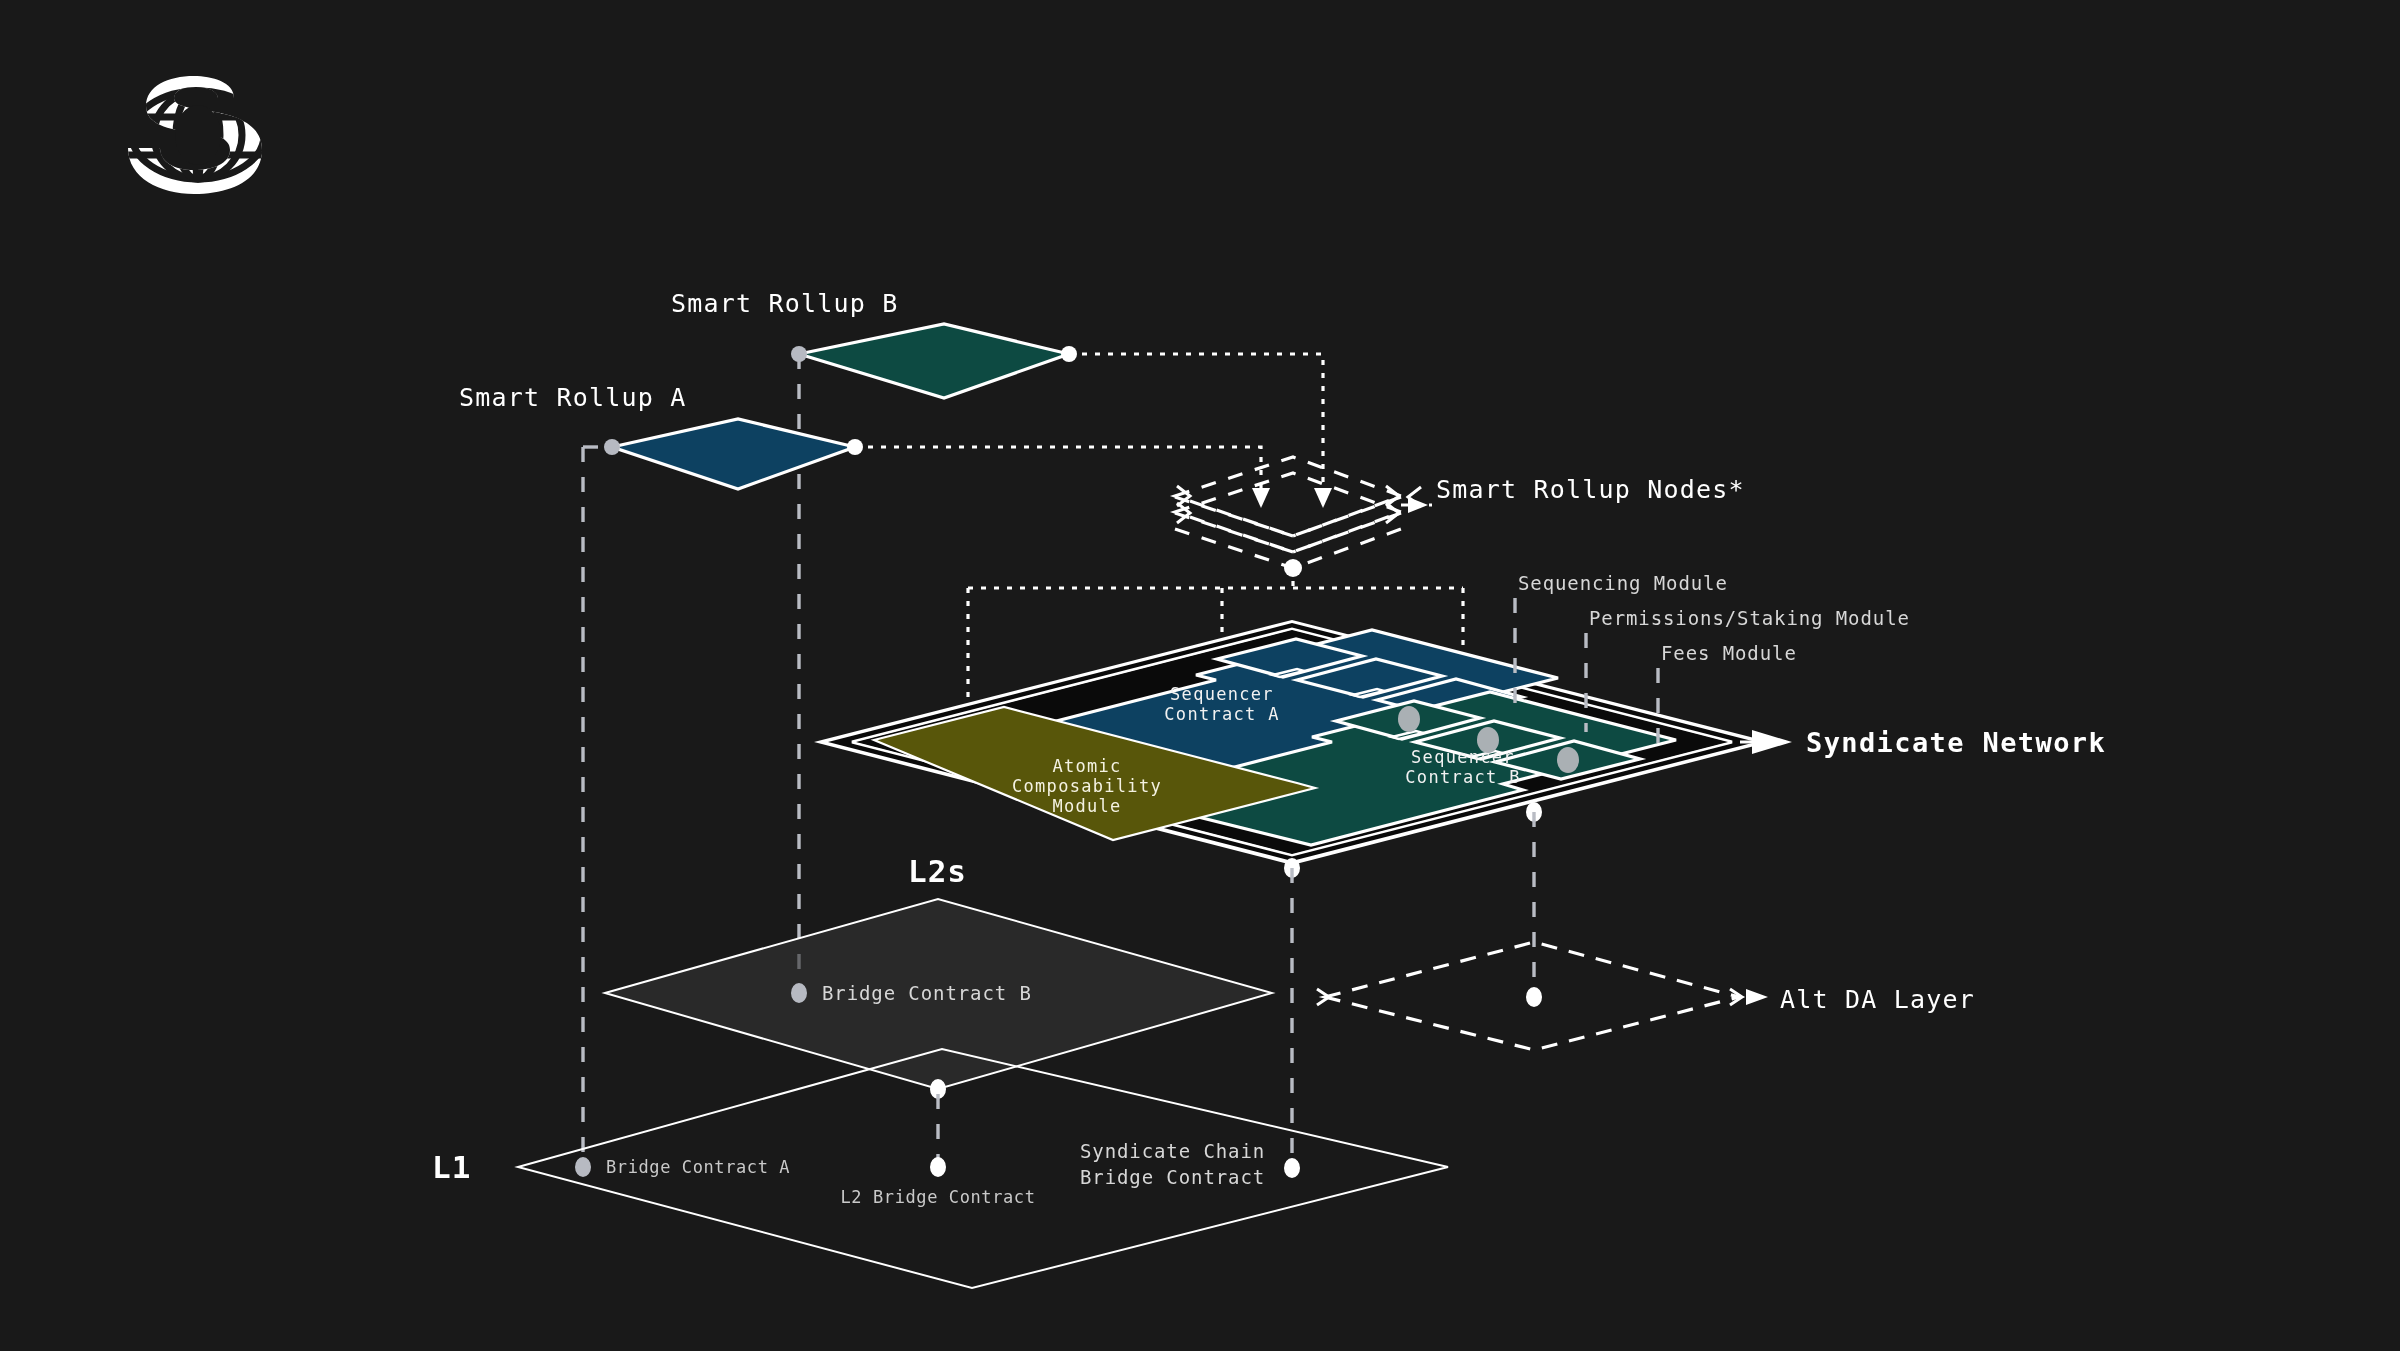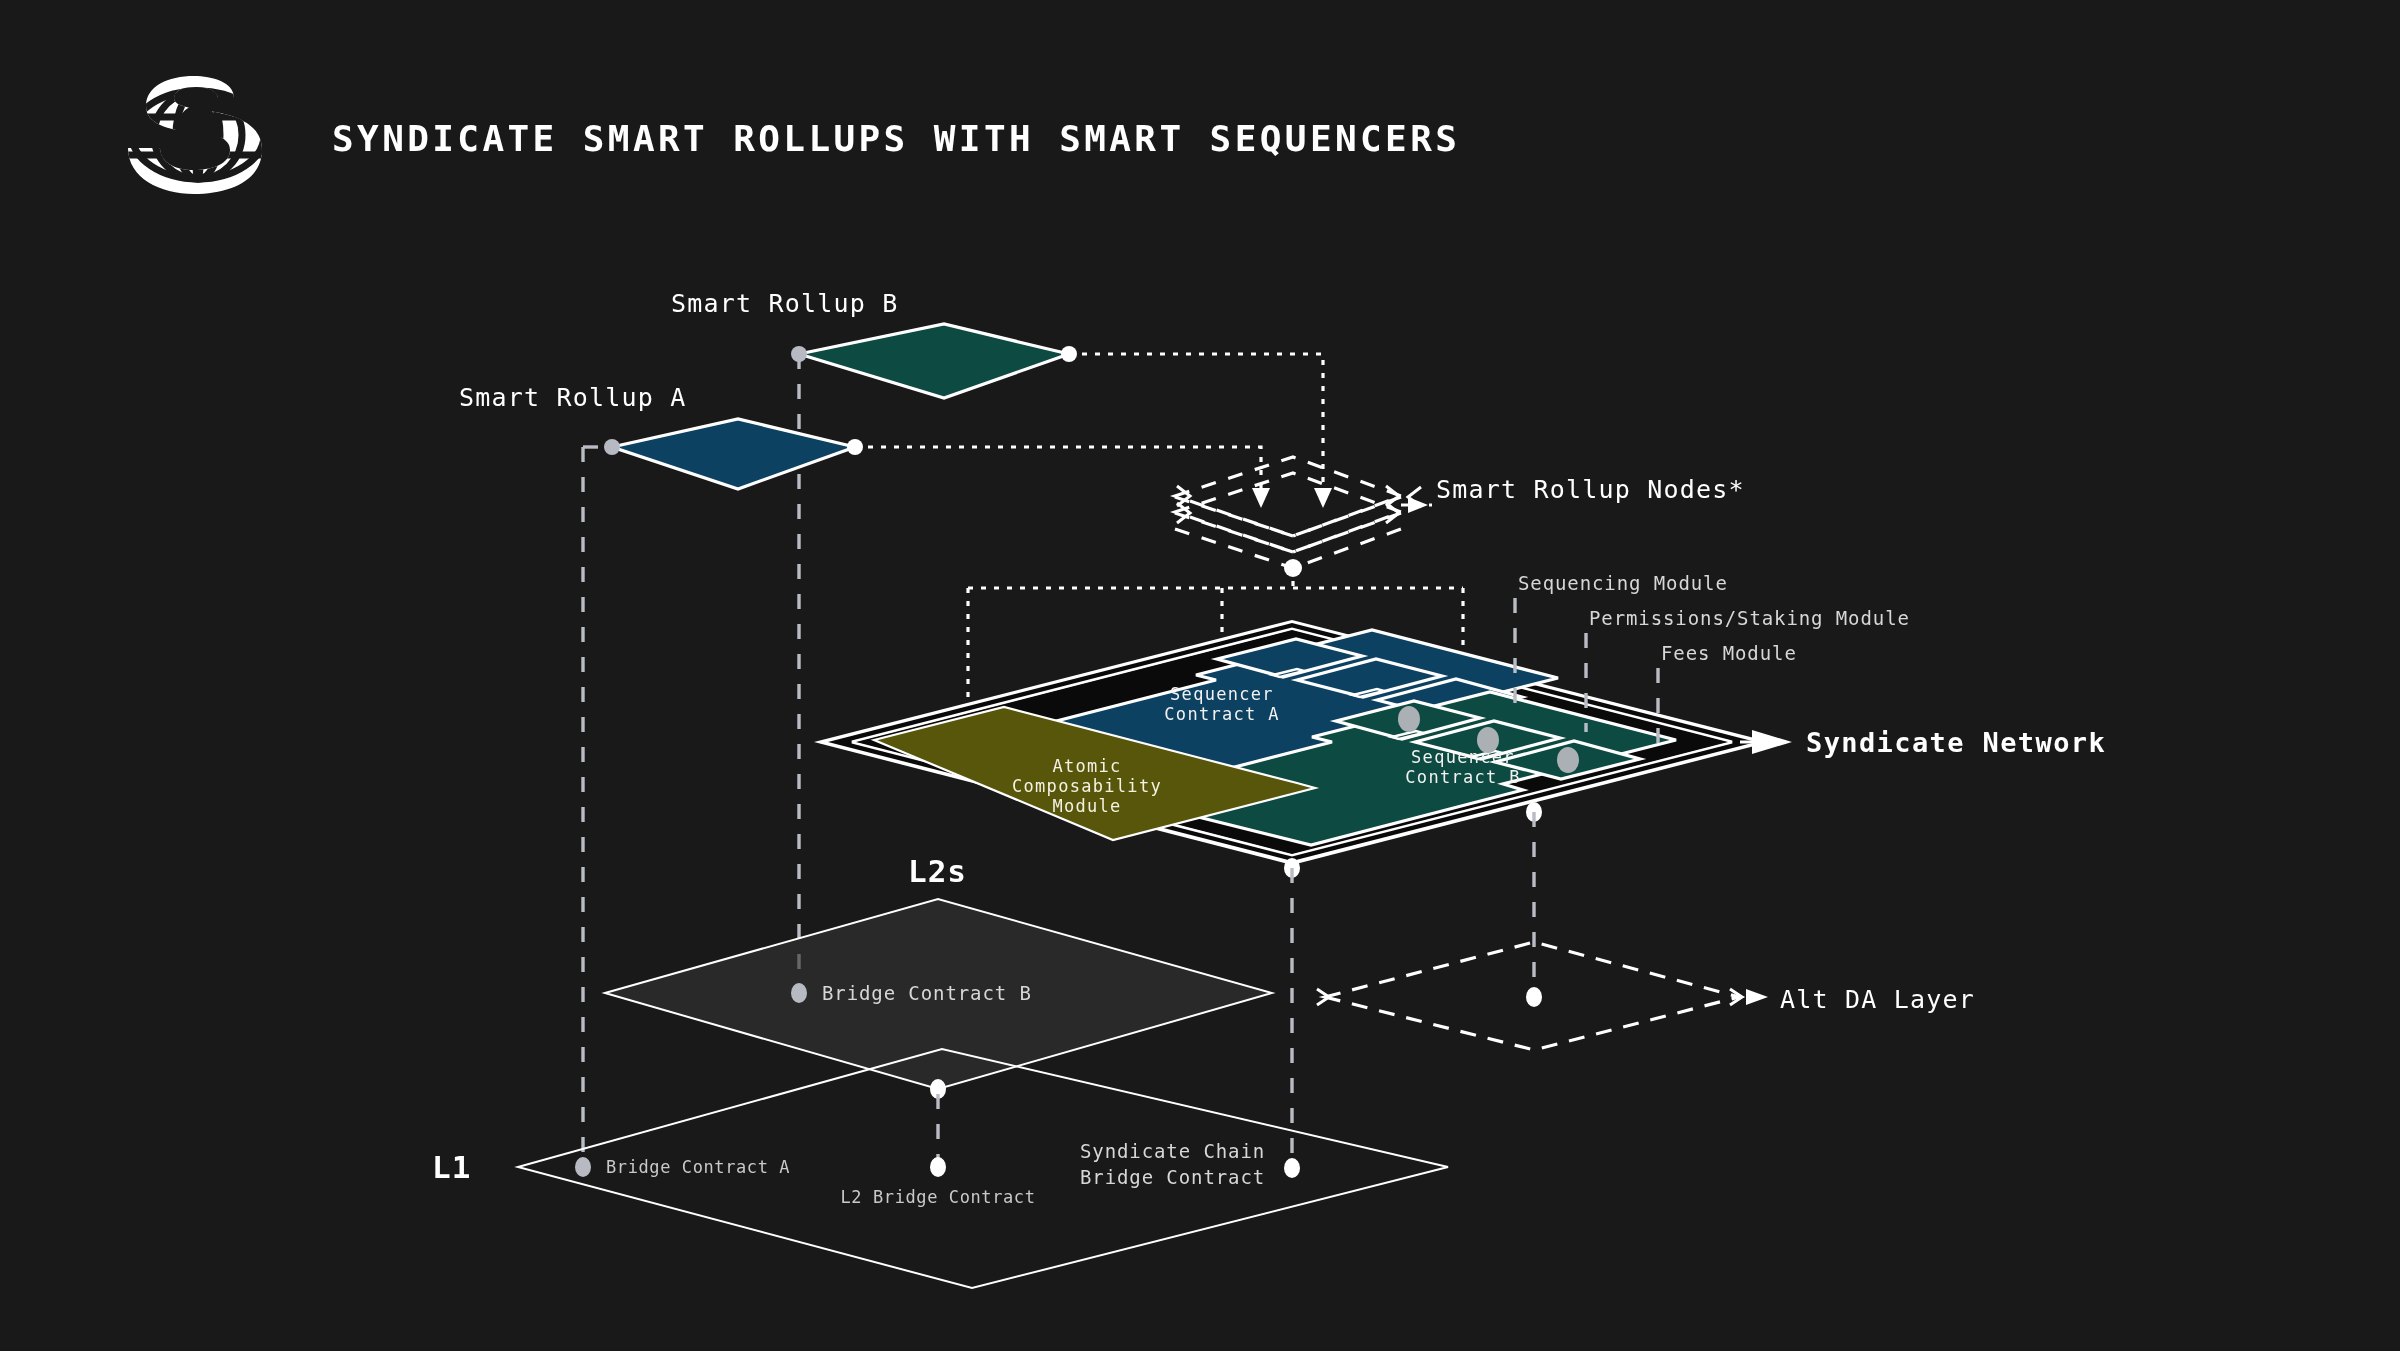--- a/index.html
+++ b/index.html
@@ -116,21 +116,20 @@
             <ellipse cx="74" cy="59" rx="44" ry="44"></ellipse>
             <ellipse cx="74" cy="59" rx="22" ry="44"></ellipse>
             <ellipse cx="74" cy="59" rx="3" ry="44"></ellipse>
           </g>
         </g>
 
         <ellipse cx="74" cy="59" rx="23" ry="30" fill="#191919"></ellipse>
         <ellipse cx="74" cy="59" rx="23" ry="30" fill="none" stroke="#ffffff" stroke-width="0"></ellipse>
       </svg>
     </div>
-    <div id="page-title">Syndicate Smart Rollups With Smart Sequencers</div>
   </div>
 
   <svg id="diagram" viewBox="0 0 2400 1351">
 
     <g>
 
       <path class="dash-gray" d="M 583 447 L 583 1166"></path>
       <path class="dash-gray" d="M 583 447 L 612 447"></path>
 
       <path class="dash-gray" d="M 799 354 L 799 993"></path>

